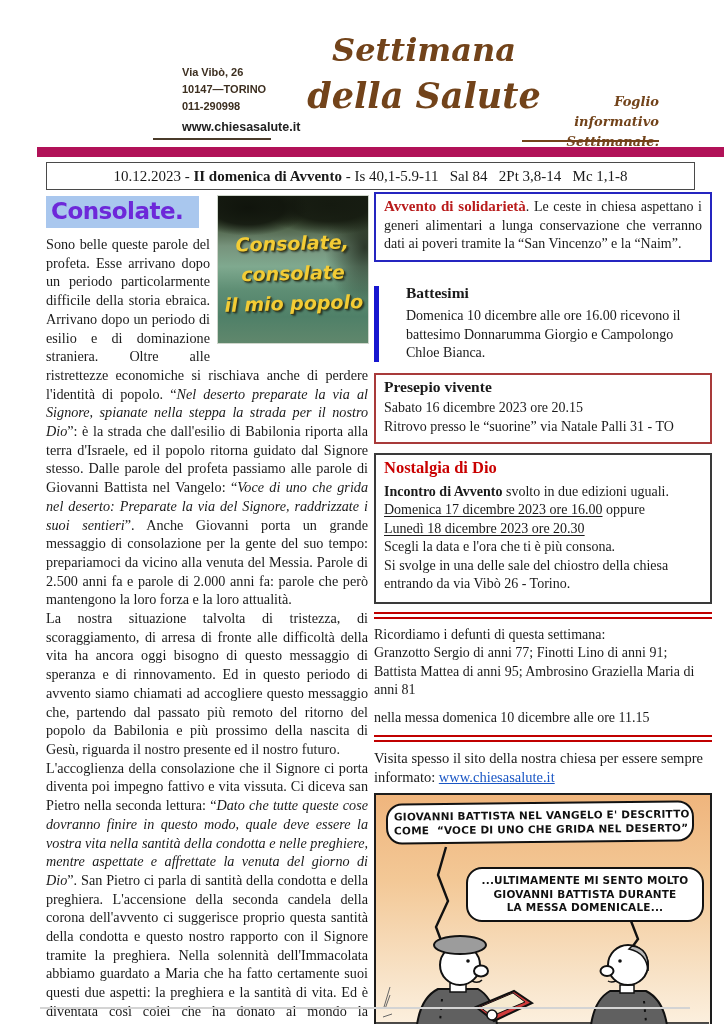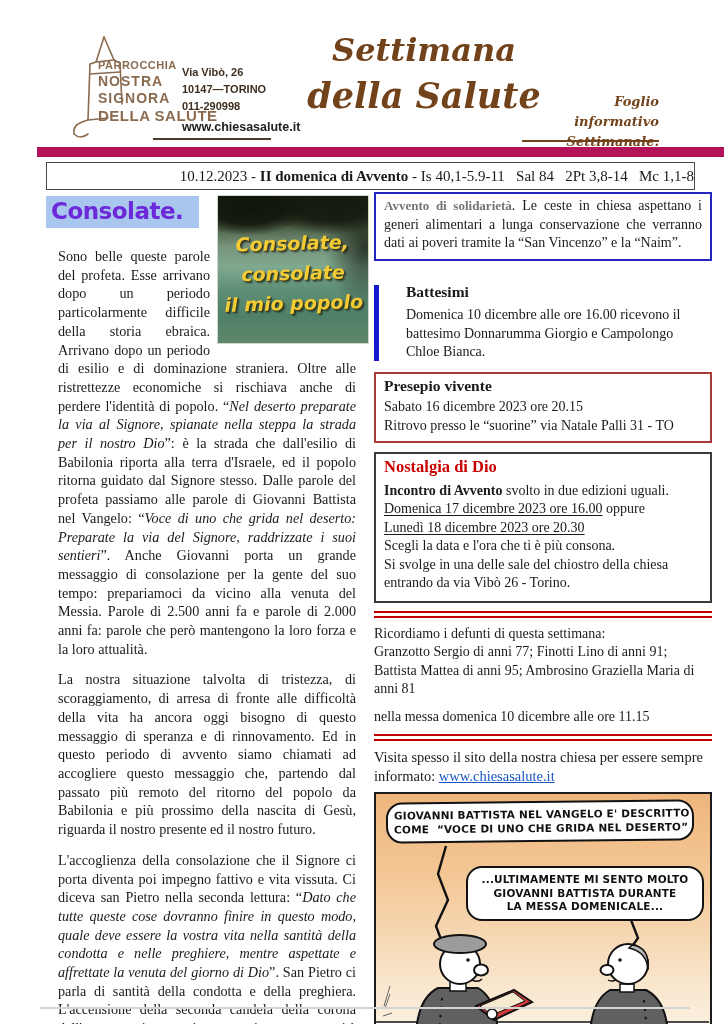--- a/index.html
+++ b/index.html
@@ -22,49 +22,49 @@
             font-family:"DejaVu Serif",serif;font-style:italic;font-weight:bold;}
   .masthead .t1{font-size:32px;line-height:44px;}
   .masthead .t2{font-size:35px;line-height:48px;}
   .tagline{position:absolute;left:527px;top:92px;width:132px;text-align:right;color:#72431a;
            font-family:"DejaVu Serif",serif;font-style:italic;font-weight:bold;font-size:13px;line-height:20px;}
   .hdr-underline-right{position:absolute;left:522px;top:140px;width:137px;height:2px;background:#72431a;}
   .magenta-bar{position:absolute;left:37px;top:147px;width:687px;height:10px;background:#b11258;}
 
   
   .dateline{position:absolute;left:46px;top:162px;width:647px;height:26px;border:1.5px solid #4a4a4a;
-            text-align:right;line-height:26px;font-size:15px;white-space:nowrap;}
+            text-align:center;line-height:26px;font-size:15px;white-space:nowrap;}
   .dateline .b{font-weight:bold;}
 
   
   .leftcol{position:absolute;left:46px;top:196px;width:322px;}
   .headline{display:inline-block;background:#a9c7ee;color:#6d28d9;padding:2px 16px 4px 5px;
             font-family:"DejaVu Sans",sans-serif;font-weight:bold;font-size:23px;letter-spacing:-.5px;
             margin-bottom:7px;}
   .photo{float:right;width:150px;height:147px;margin:0 0 6px 8px;position:relative;
          background:
            radial-gradient(60px 28px at 20% 8%, #10140c 0%, rgba(16,20,12,.85) 60%, rgba(16,20,12,0) 100%),
            radial-gradient(70px 30px at 75% 6%, #151a10 0%, rgba(21,26,16,.9) 55%, rgba(21,26,16,0) 100%),
            radial-gradient(40px 60px at 98% 35%, rgba(25,32,20,.8) 0%, rgba(25,32,20,0) 100%),
            linear-gradient(180deg,#2a3322 0%,#3d4d33 16%,#77937c 34%,#7fa98f 48%,#5e8e74 64%,#4f8068 82%,#60876c 100%);
          outline:1px solid #cfd6cc;}
   .photo-caption{position:absolute;left:0;top:32px;width:100%;text-align:center;
                  font-family:"DejaVu Sans",sans-serif;font-weight:bold;font-style:italic;
                  font-size:19px;line-height:30px;color:#f3cc35;
                  text-shadow:1px 1px 0 #3a3a1a,2px 2px 2px rgba(0,0,0,.55);transform:rotate(-1.5deg);}
   .body-text{font-size:14.2px;line-height:18.7px;text-align:justify;hyphens:auto;}
-  .body-text p{margin:12px;}
+  .body-text p{margin:0;}
   .q{font-style:italic;}
 
   
   .rightcol{position:absolute;left:374px;top:192px;width:338px;font-size:14px;line-height:18.5px;}
   .rightcol p{margin:0;}
   .box{box-sizing:border-box;width:100%;}
   .box-solidarity{border:2px solid #2525c0;padding:3px 8px 6px;text-align:justify;}
-  .box-solidarity .title{font-weight:bold;color:#737373;font-size:13px;}
+  .box-solidarity .title{font-weight:bold;color:#b91c1c;font-size:15px;}
   .sect-baptisms{position:relative;margin-top:21px;padding:1px 4px 2px 32px;}
   .sect-baptisms .bar{position:absolute;left:0;top:3px;bottom:3px;width:5px;background:#1717cf;}
   .sect-title{font-weight:bold;font-size:15.5px;margin-bottom:5px;}
   .box-presepio{border:2px solid #a83a3a;padding:3px 8px 6px;margin-top:8px;}
   .box-presepio .sect-title{margin-bottom:3px;}
   .box-nostalgia{border:2px solid #3a3a3a;padding:4px 8px 8px;margin-top:9px;}
   .box-nostalgia .title{font-weight:bold;color:#c90000;font-size:16.5px;margin-bottom:5px;}
   .u{text-decoration:underline;text-underline-offset:2px;}
   .bld{font-weight:bold;}
   .rule-red{height:7px;box-sizing:border-box;border-top:2px solid #c00000;border-bottom:2px solid #c00000;
@@ -86,37 +86,20 @@
   .bubble2{left:90px;top:72px;width:222px;}
   .comic svg{position:absolute;left:0;top:0;}
 
   .page-bottom-line{position:absolute;left:40px;top:1007px;width:650px;height:2px;background:#d4d4d4;}
 </style>
 </head>
 <body>
 
 <div class="page">
 
-  <div class="logo">
-    <svg width="70" height="110" viewBox="0 0 70 110">
-      <g fill="none" stroke="#8a6b50" stroke-width="1.6" stroke-linecap="round" stroke-linejoin="round">
-        <path d="M36,3 L28,28 L22,30 L20,86 L14,88 Q4,92 6,100 Q12,106 20,100"></path>
-        <path d="M36,3 L46,26 L52,29 L54,70"></path>
-        <path d="M28,28 L46,26"></path>
-        <path d="M22,40 L52,38"></path>
-        <path d="M20,86 L40,84"></path>
-      </g>
-    </svg>
-    <div class="logo-text">
-      <div class="l1">PARROCCHIA</div>
-      <div class="l2">NOSTRA</div>
-      <div class="l3">SIGNORA</div>
-      <div class="l4">DELLA SALUTE</div>
-    </div>
-  </div>
 
   <div class="contact">
     <div>Via Vibò, 26</div>
     <div>10147—TORINO</div>
     <div>011-290998</div>
     <div class="site">www.chiesasalute.it</div>
   </div>
   <div class="hdr-underline-left"></div>
 
   <div class="masthead">

